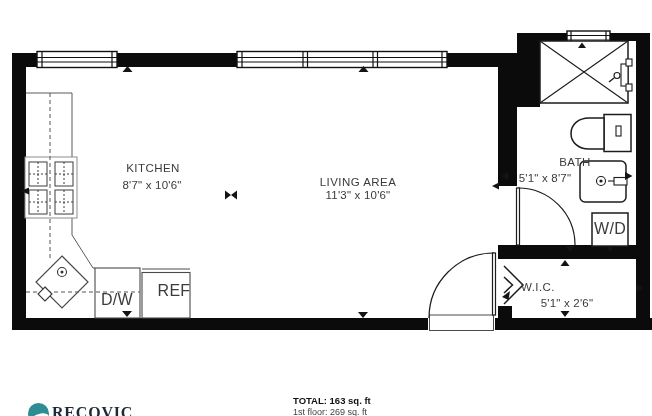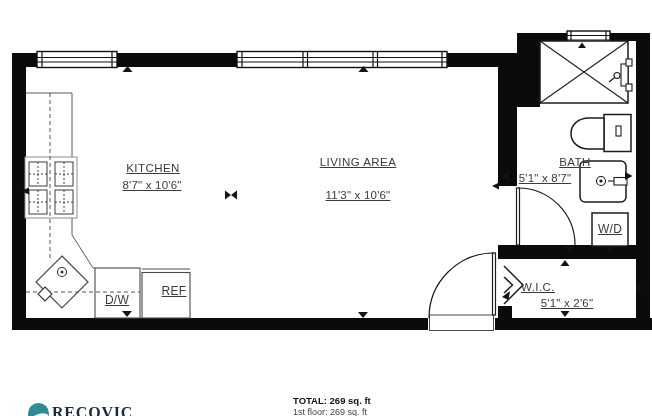--- a/index.html
+++ b/index.html
@@ -3,24 +3,24 @@
 <meta charset="utf-8">
 <style>
   html,body{margin:0;padding:0;background:#fff;}
   .plan{
     position:relative;width:652px;height:416px;background:#ffffff;
     overflow:hidden;font-family:"Liberation Sans",sans-serif;
   }
   .plan svg{position:absolute;left:0;top:0;}
   .lbl{
     position:absolute;transform:translate(-50%,-50%);
-    color:#3b3b3b;font-size:11.5px;letter-spacing:.45px;white-space:nowrap;text-decoration:underline;
+    color:#3b3b3b;font-size:11.5px;letter-spacing:.45px;white-space:nowrap;
   }
   .lbl.dim{letter-spacing:.2px;}
-  .lbl.appl{font-size:12px;letter-spacing:.3px;}
+  .lbl.appl{font-size:16px;letter-spacing:.3px;}
   .footer-totals{position:absolute;left:293px;top:395px;line-height:11.5px;}
   .total-line{font-size:9.5px;font-weight:bold;color:#111;}
   .floor-line{font-size:9px;color:#3f3f3f;}
   .logo-circle{
     position:absolute;left:28px;top:403px;width:21px;height:21px;border-radius:50%;
     background:#2e8c94;overflow:hidden;
   }
   .logo-swoosh{
     position:absolute;left:2px;top:11px;width:19px;height:9px;background:#ffffff;
     border-radius:50%;transform:rotate(-18deg);
@@ -177,36 +177,36 @@
 
     <g fill="#141414">
       <polygon points="225,190.5 225,199.5 231,195"></polygon>
       <polygon points="237,190.5 237,199.5 231,195"></polygon>
     </g>
   </svg>
 
   <div class="lbl" style="left:153px;top:168px">KITCHEN</div>
   <div class="lbl dim" style="left:152px;top:185px">8'7" x 10'6"</div>
 
-  <div class="lbl" style="left:358px;top:162px">LIVING AREA</div>
+  <div class="lbl" style="left:358px;top:182px">LIVING AREA</div>
   <div class="lbl dim" style="left:358px;top:195px">11'3" x 10'6"</div>
 
   <div class="lbl" style="left:575px;top:162px">BATH</div>
   <div class="lbl dim" style="left:545px;top:178px">5'1" x 8'7"</div>
 
   <div class="lbl" style="left:538px;top:287px">W.I.C.</div>
   <div class="lbl dim" style="left:567px;top:303px">5'1" x 2'6"</div>
 
   <div class="lbl appl" style="left:117px;top:300px">D/W</div>
   <div class="lbl appl" style="left:174px;top:291px">REF</div>
   <div class="lbl appl" style="left:610px;top:229px">W/D</div>
 
   <div class="logo-circle">
     <div class="logo-swoosh"></div>
   </div>
   <div class="brand-text">RECOVIC</div>
 
   <div class="footer-totals">
-    <div class="total-line">TOTAL: 269 sq. ft</div>
+    <div class="total-line">TOTAL: 163 sq. ft</div>
     <div class="floor-line">1st floor: 269 sq. ft</div>
   </div>
 
 </div>
 
 </body></html>

